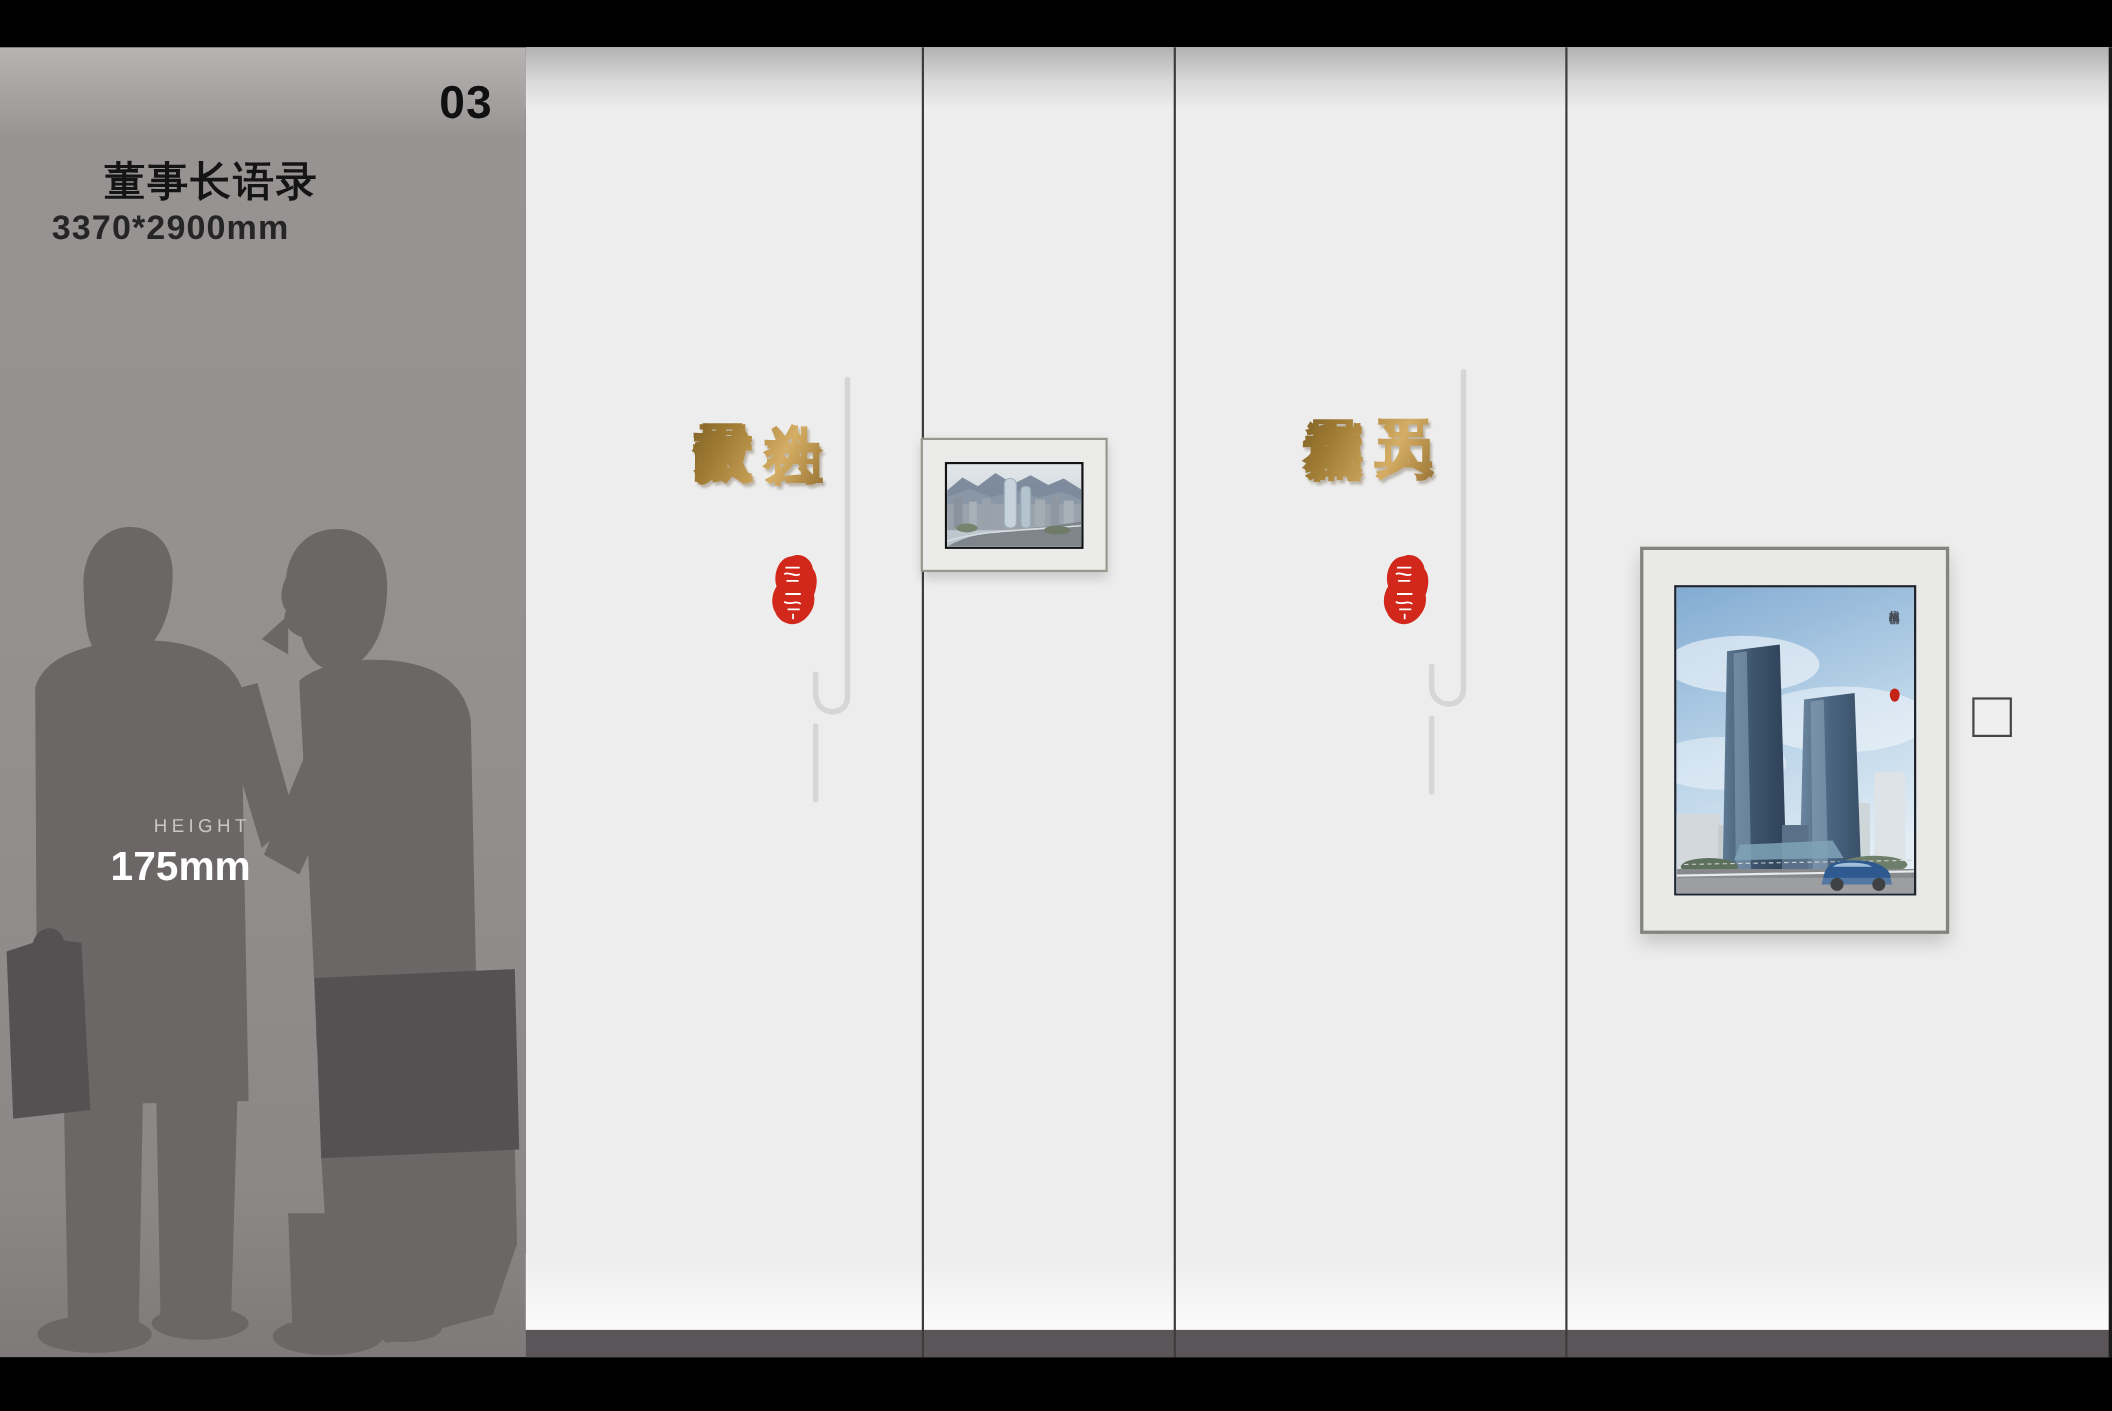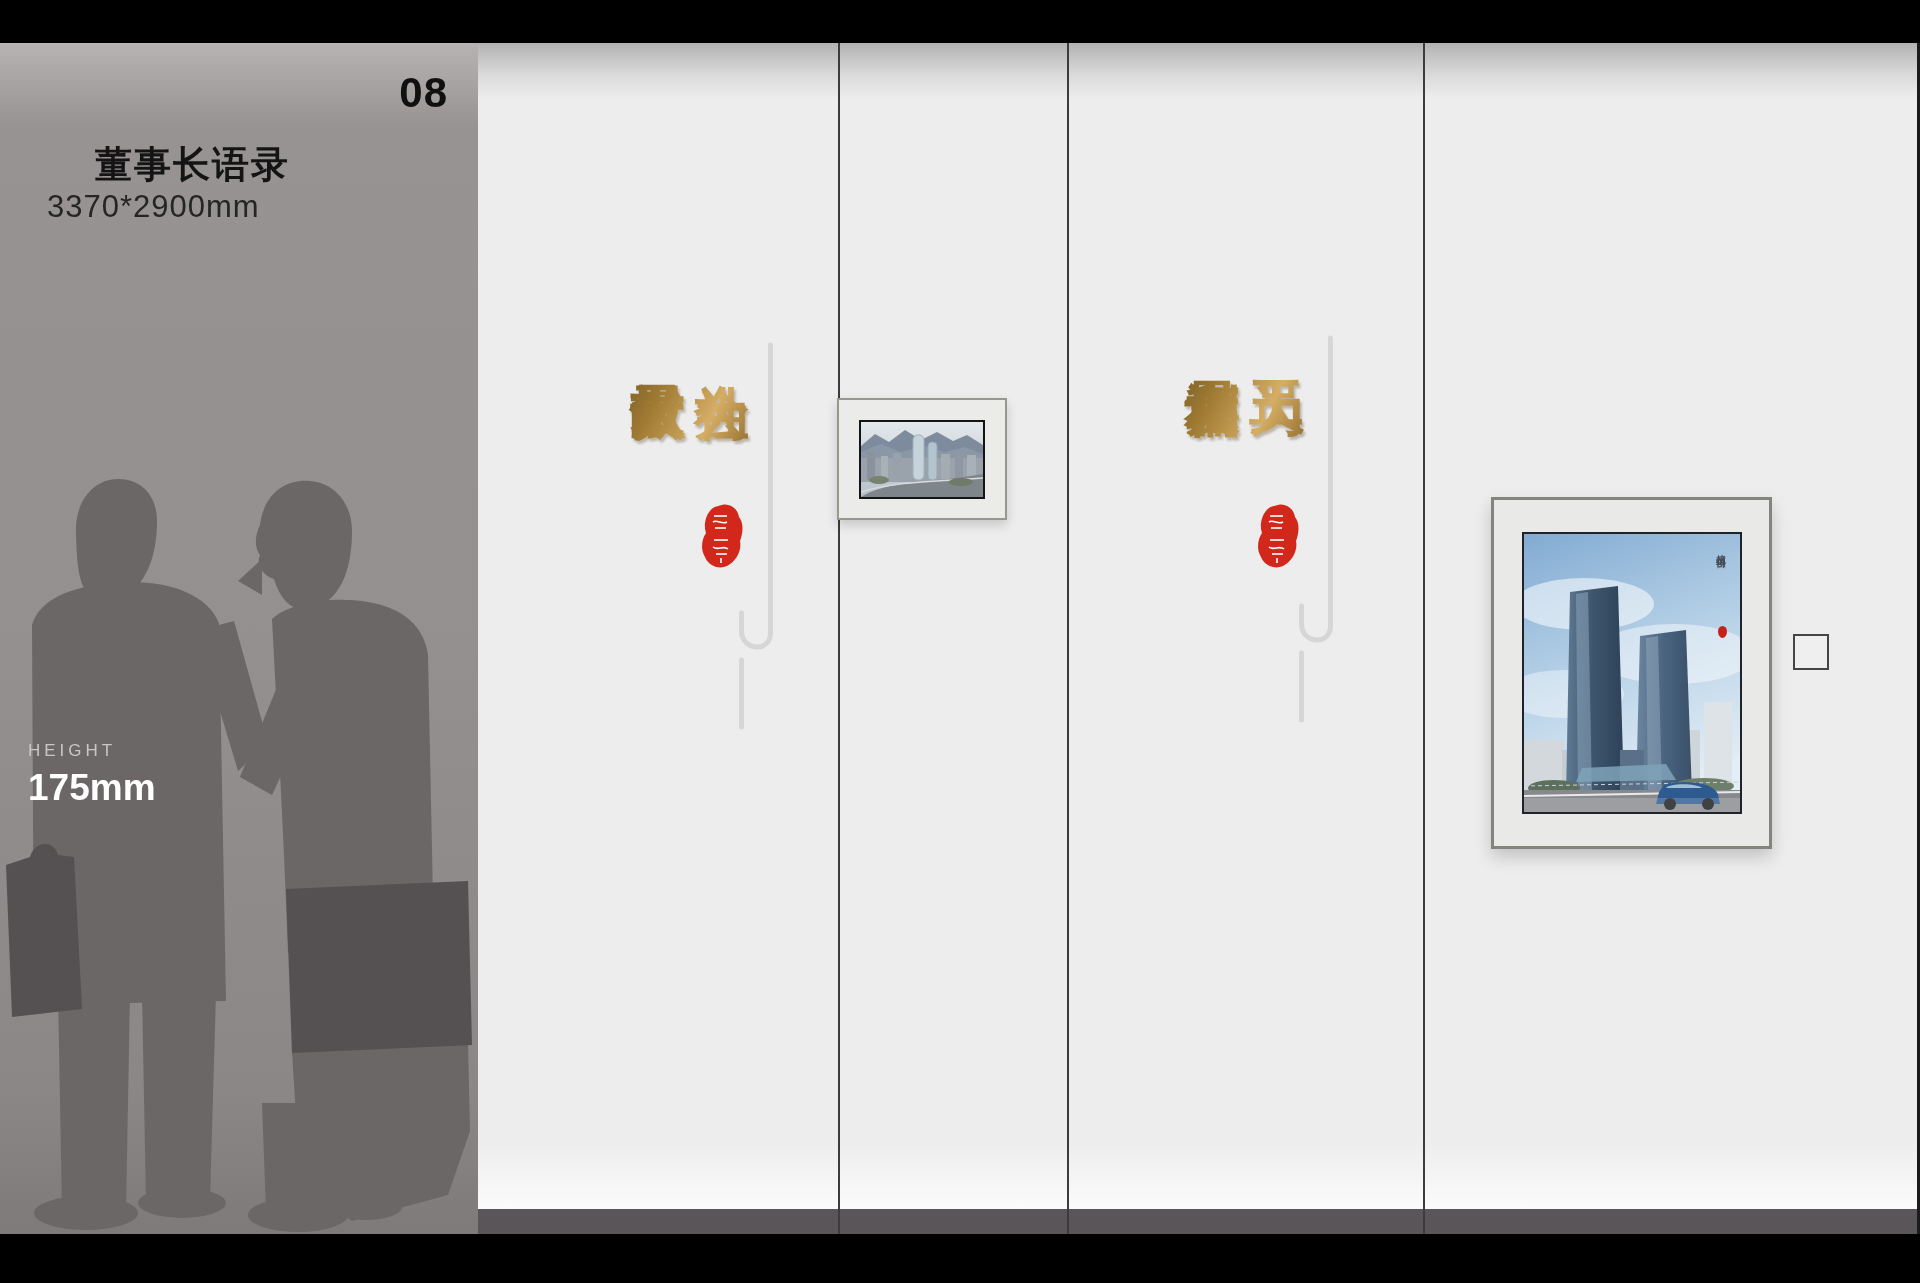--- a/index.html
+++ b/index.html
@@ -9,23 +9,23 @@
 
   .bar { position:absolute; left:0; width:1920px; background:#000; }
   .bar.top { top:0; height:44px; }
   .bar.bottom { top:1234px; height:49px; }
 
   
   .info-panel { position:absolute; left:0; top:43px; width:478px; height:1191px;
     background:linear-gradient(180deg,#b6b3b2 0%, #979392 7%, #949090 50%, #8b8787 88%, #7e7a79 100%); overflow:hidden; }
   .slide-no { position:absolute; top:26px; right:30px; font-size:42px; font-weight:700; color:#101010; letter-spacing:1px; }
   .board-title { position:absolute; left:47px; top:97px; font-size:37px; font-weight:700; color:#141414; letter-spacing:2px;margin-left:48px; }
-  .board-dims { position:absolute; left:47px; top:146px; font-size:31px; font-weight:400; color:#252525; letter-spacing:1px; }
+  .board-dims { position:absolute; left:47px; top:146px; font-size:31px; font-weight:700; color:#252525; letter-spacing:1px; }
   .silhouette-svg { position:absolute; inset:0; width:478px; height:1191px; }
-  .height-tag { position:absolute; left:28px; top:698px; width:200px; text-align:left; z-index:3; }
+  .height-tag { position:absolute; left:28px; top:698px; width:200px; text-align:right; z-index:3; }
   .height-tag .hl { font-size:17px; letter-spacing:4px; color:#c9c6c5; margin-bottom:6px; }
   .height-tag .hv { font-size:37px; color:#ffffff; font-weight:700; }
 
   
   .wall { position:absolute; left:478px; top:43px; width:1442px; height:1191px; background:#ededed; }
   .shade-top { position:absolute; left:0; top:0; width:100%; height:56px;
     background:linear-gradient(180deg,#b2b2b2 0%, #d9d9d9 55%, #ededed 100%); }
   .glow-bottom { position:absolute; left:0; top:1097px; width:100%; height:69px;
     background:linear-gradient(180deg,#ededed 0%, #fbfbfb 100%); }
   .baseboard { position:absolute; left:0; top:1166px; width:100%; height:25px; background:#595558; }
@@ -96,21 +96,21 @@
         <ellipse cx="298" cy="1172" rx="50" ry="17"></ellipse>
         <ellipse cx="366" cy="1164" rx="36" ry="13"></ellipse>
       </g>
       <g fill="#555052">
 
         <path d="M30,814 C34,798 54,796 58,812 L74,814 L82,966 L12,974 L6,822 Z"></path>
         <polygon points="286,846 468,838 472,1002 292,1010"></polygon>
       </g>
     </svg>
 
-    <div class="slide-no">08</div>
+    <div class="slide-no">03</div>
     <h1 class="board-title">董事长语录</h1>
     <div class="board-dims">3370*2900mm</div>
 
     <div class="height-tag">
       <div class="hl">HEIGHT</div>
       <div class="hv">175mm</div>
     </div>
   </aside>
 
   <section class="wall">

